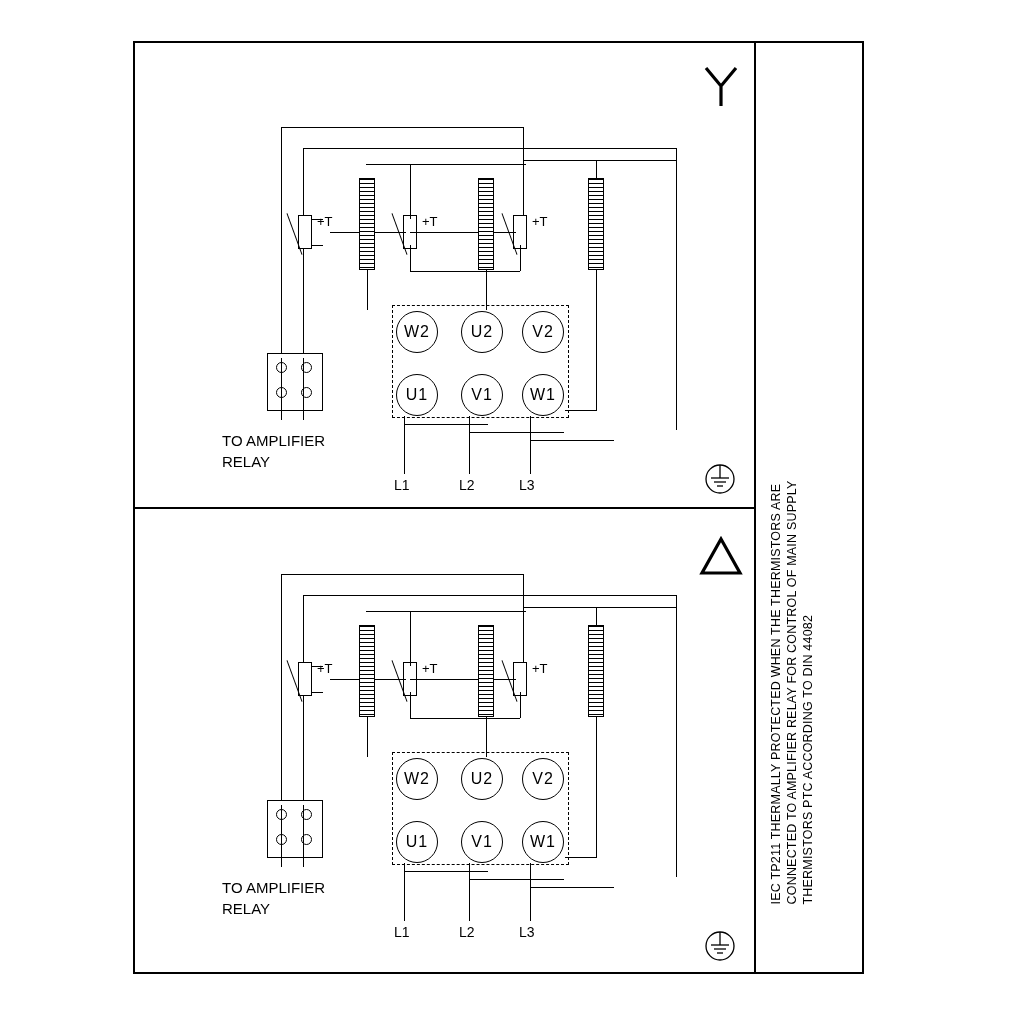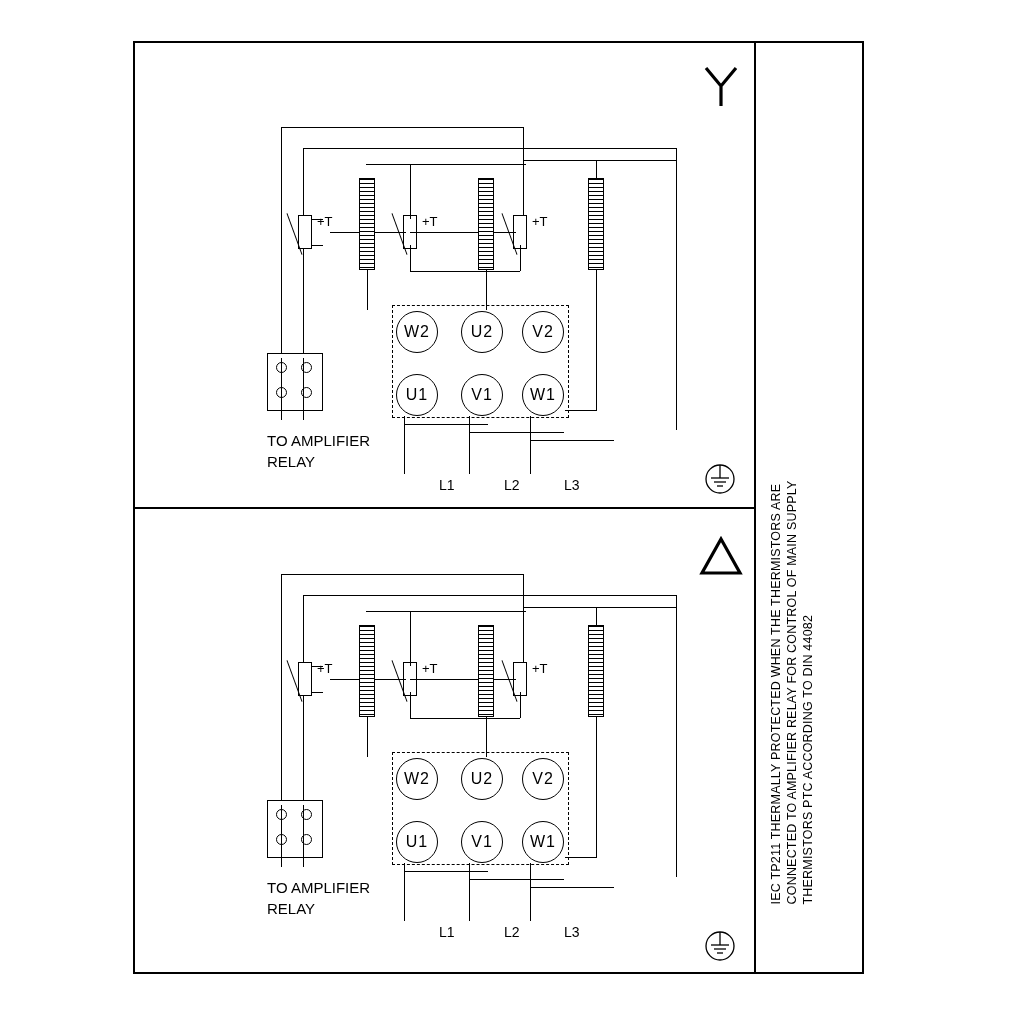--- a/index.html
+++ b/index.html
@@ -135,21 +135,20 @@
   }
   .dashbox {
     position: absolute;
     border: 1px dashed #000;
     box-sizing: border-box;
   }
   .label {
     position: absolute;
     font-size: 14px;
     white-space: nowrap;
-    margin-left: 45px;
   }
   .label.big { font-size: 15px; }
 
   
   .conn {
     position: absolute;
     width: 56px;
     height: 58px;
     border: 1.5px solid #000;
     box-sizing: border-box;

